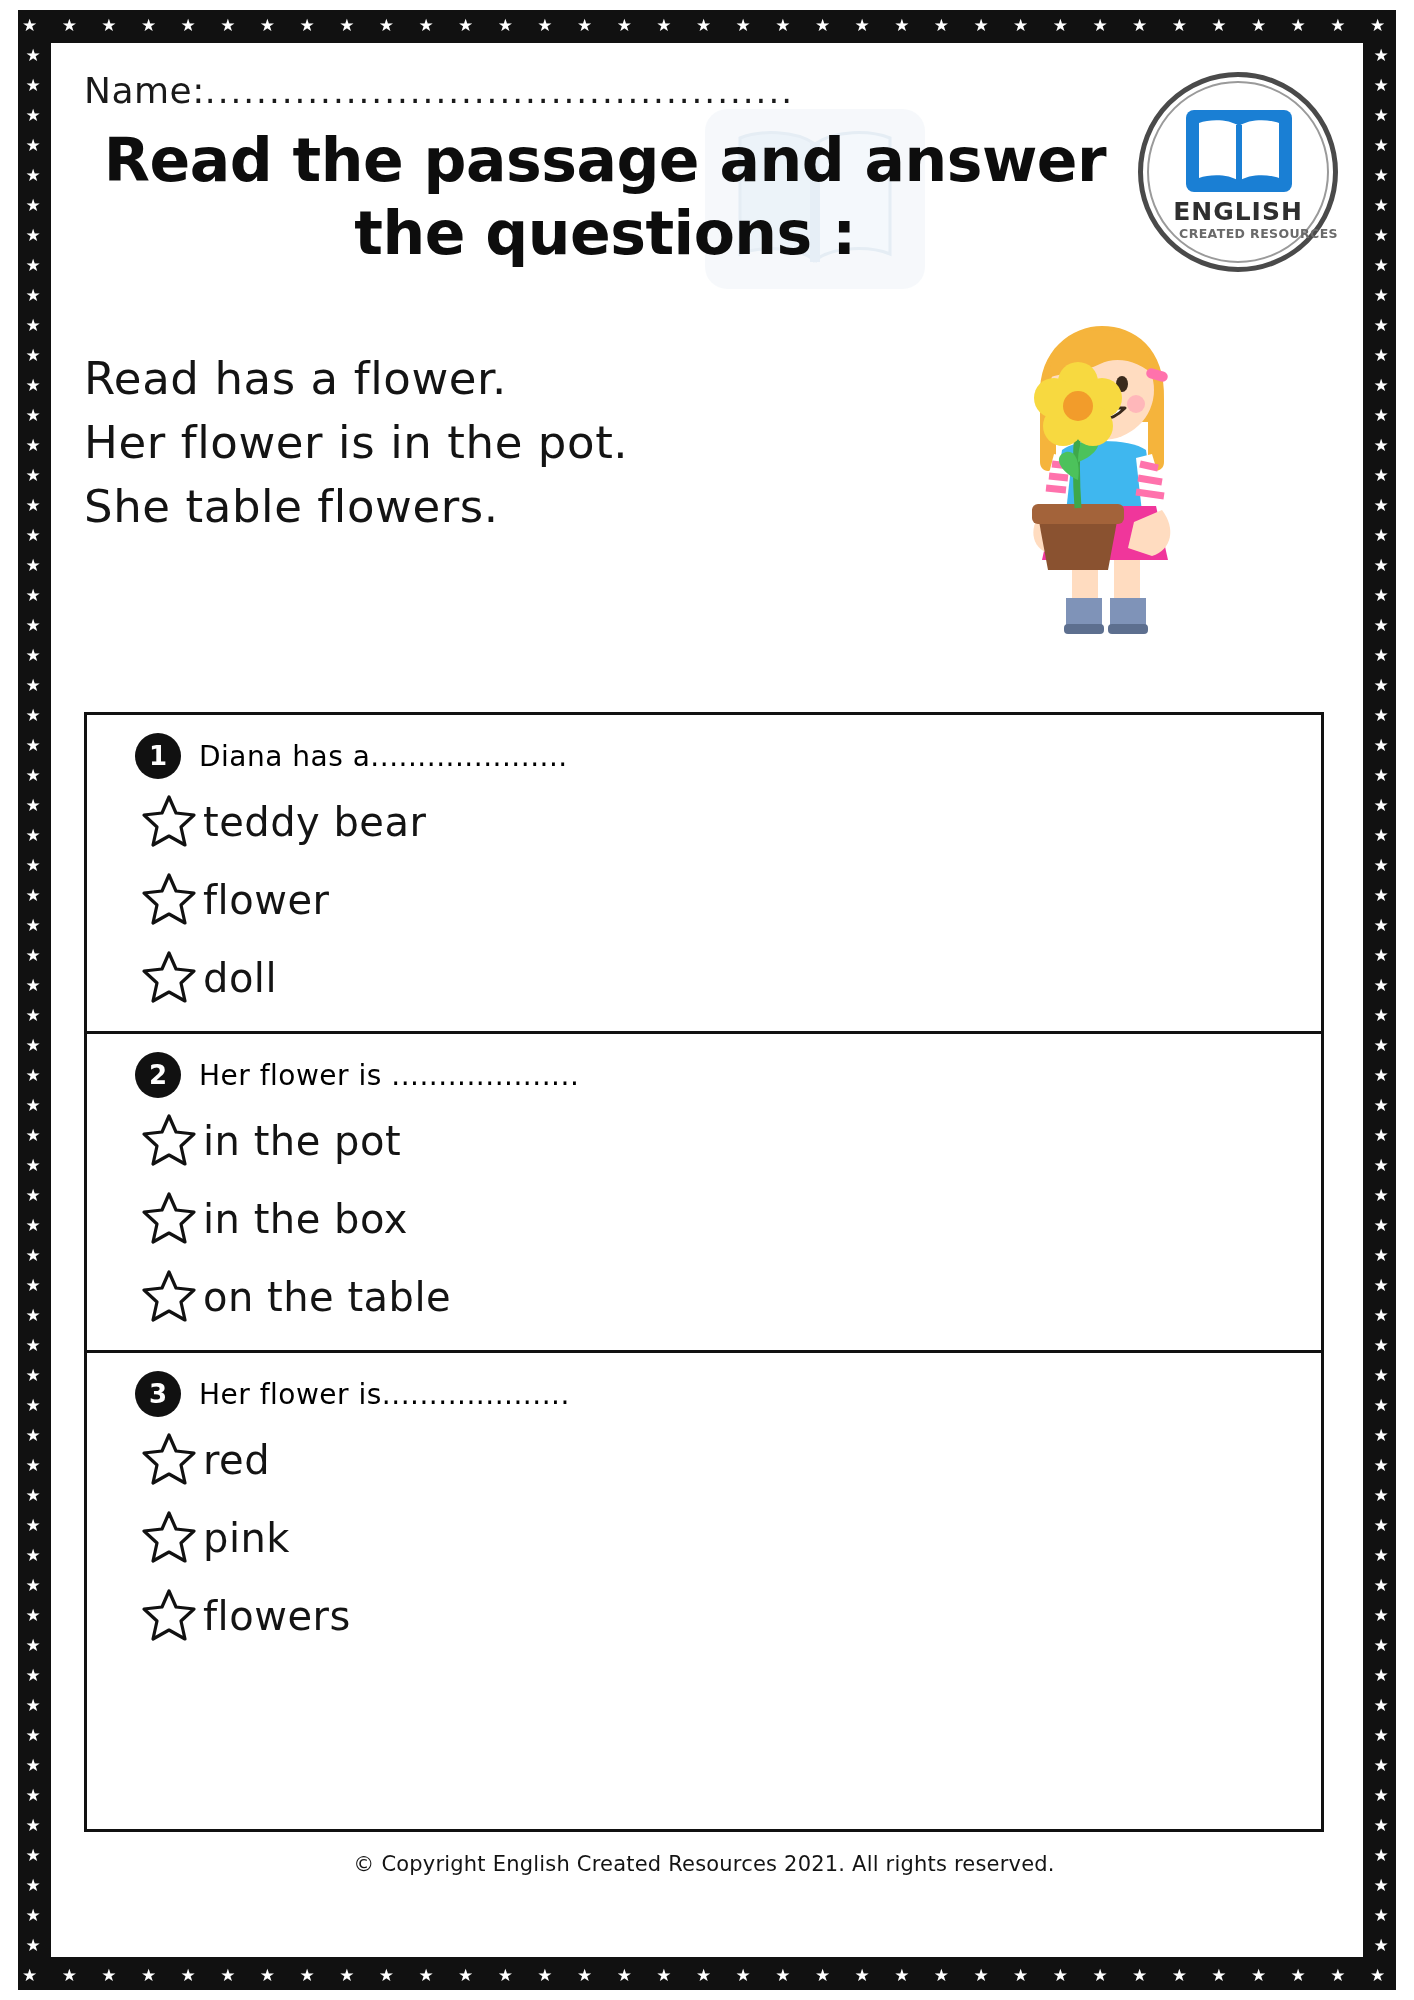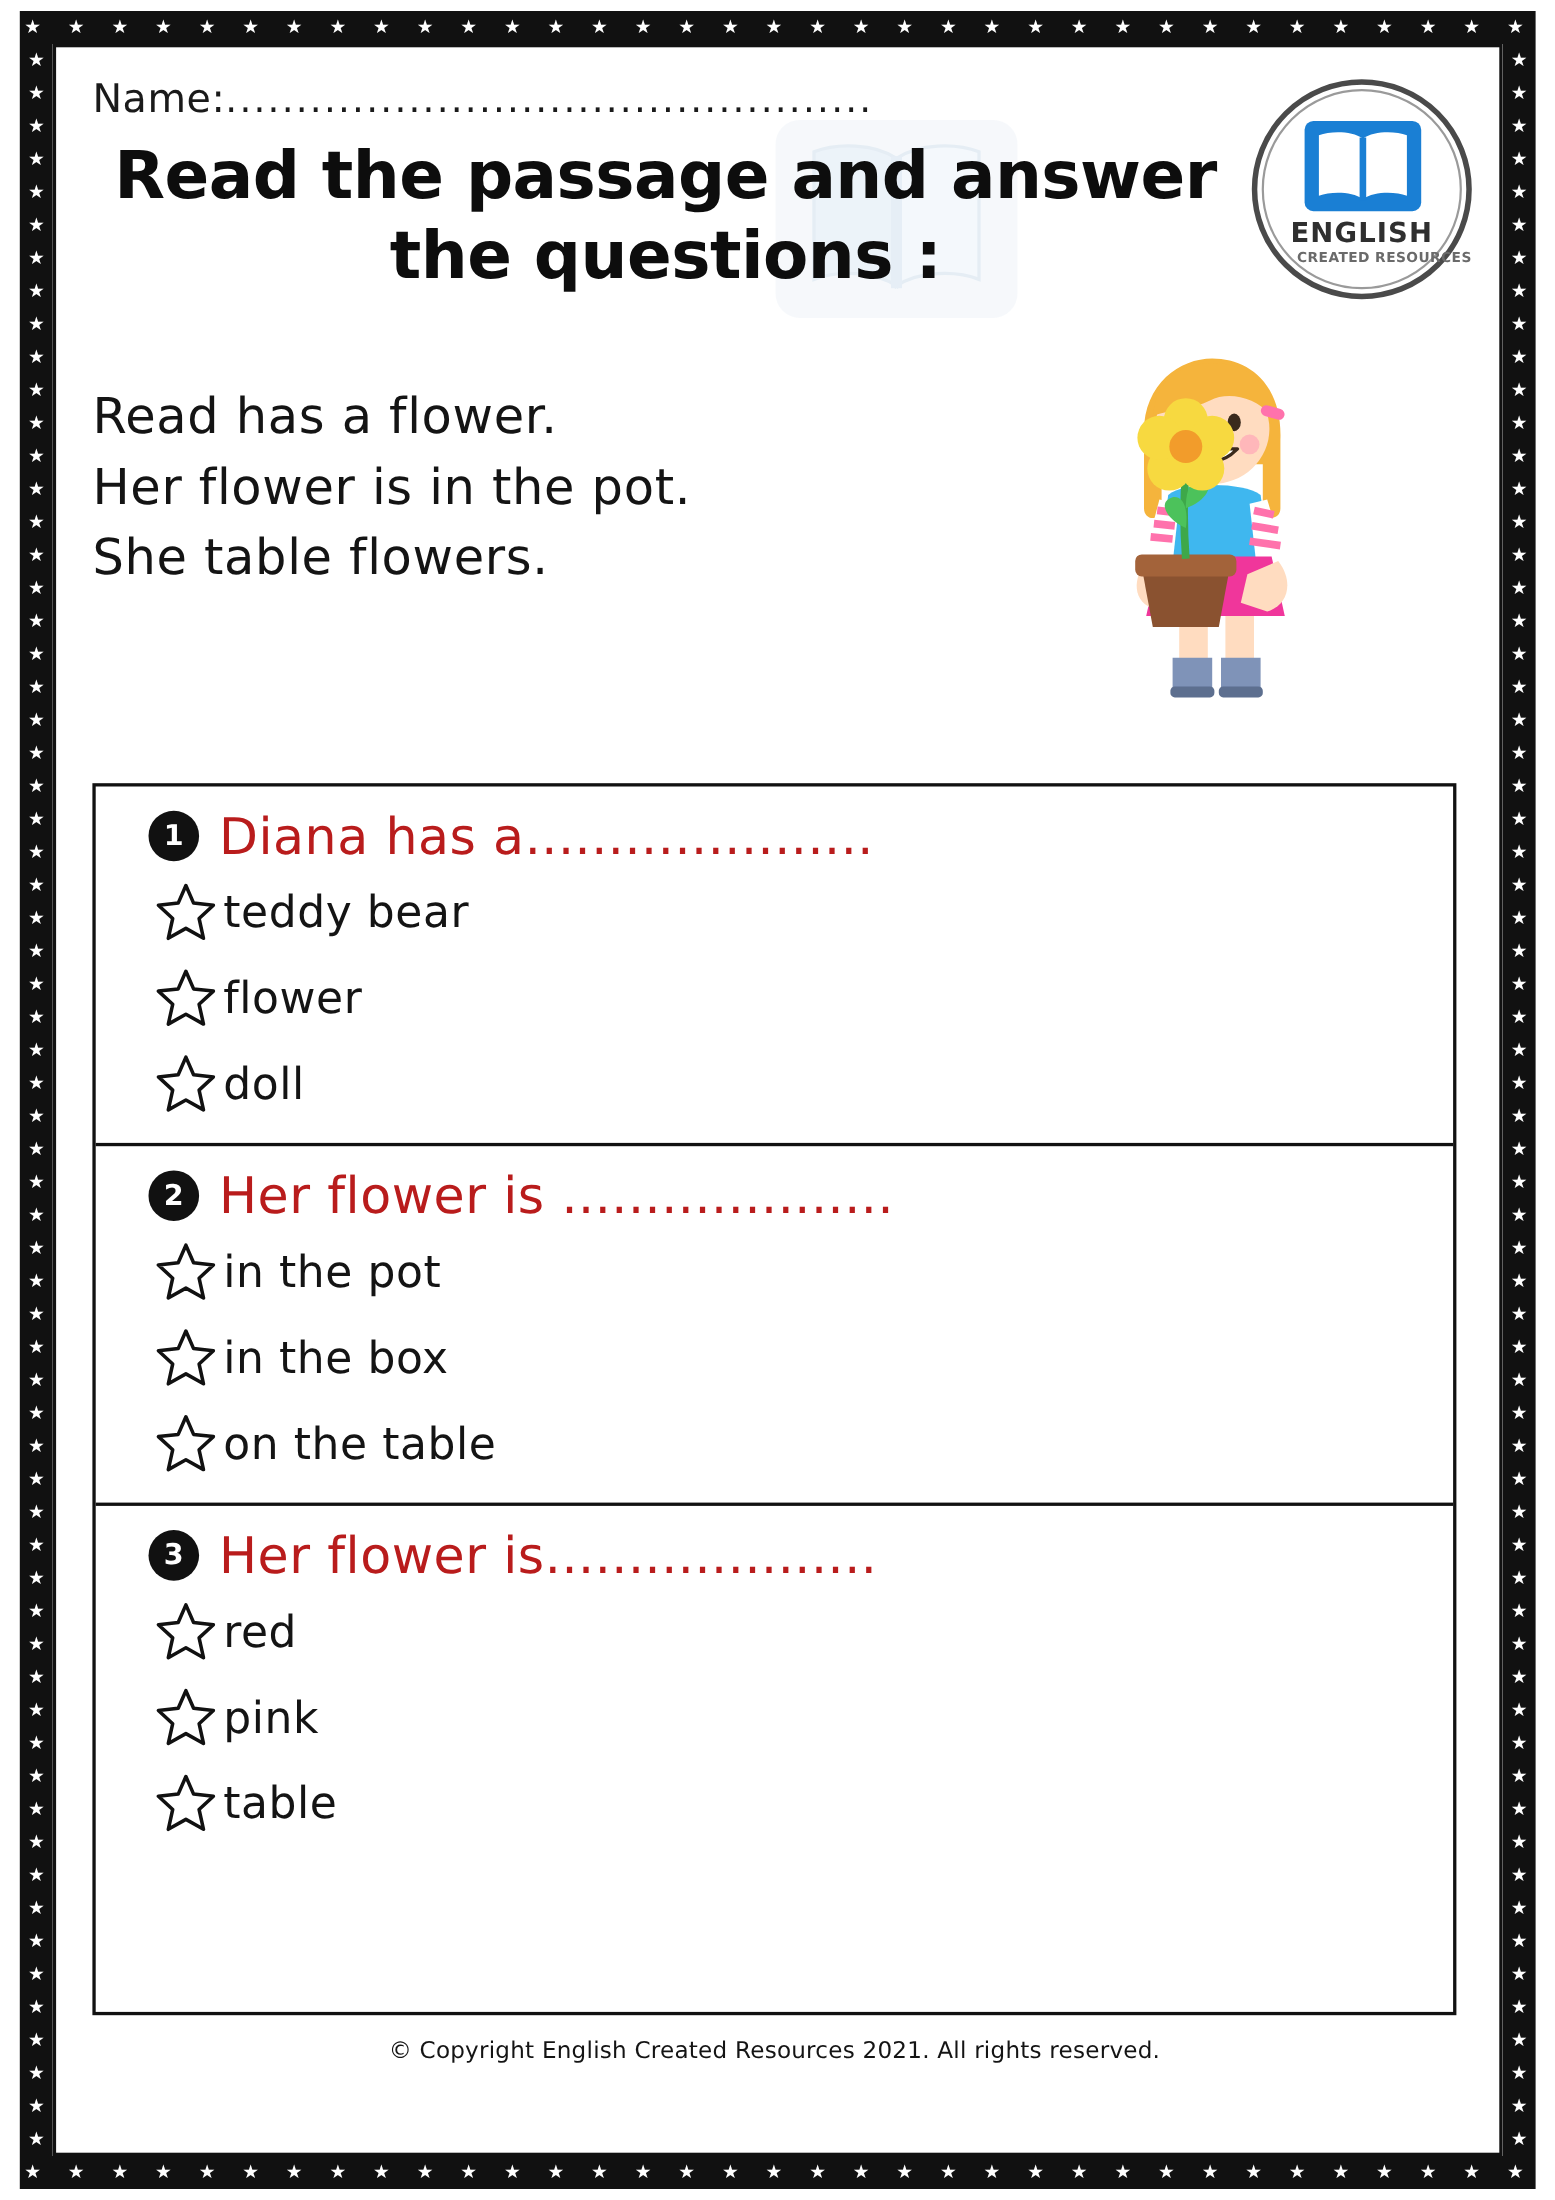--- a/index.html
+++ b/index.html
@@ -207,22 +207,22 @@
     font-weight: bold;
     font-size: 26px;
     display: flex;
     align-items: center;
     justify-content: center;
     flex: none;
   }
   .q-text {
     margin-left: 18px;
     font-family: "DejaVu Sans", sans-serif;
-    font-size: 46px;
-    color: #b91c1c;
+    font-size: 28px;
+    color: #000000;
     letter-spacing: 0.5px;
     white-space: nowrap;
   }
   .opt {
     display: flex;
     align-items: center;
     margin-left: 54px;
     height: 78px;
   }
   .opt .star-box { width: 62px; flex: none; }
@@ -441,21 +441,21 @@
               </svg>
           </span>
           <span class="opt-label">pink</span>
         </div>
         <div class="opt">
           <span class="star-box">
             <svg viewBox="0 0 56 56" width="56" height="56">
                 <path d="M28 5 L35 21 L53 23 L40 35 L44 53 L28 44 L12 53 L16 35 L3 23 L21 21 Z" fill="#ffffff" stroke="#111111" stroke-width="3.2" stroke-linejoin="round"></path>
               </svg>
           </span>
-          <span class="opt-label">table</span>
+          <span class="opt-label">flowers</span>
         </div>
       </div>
 
     </div>
 
     <div class="footer">© Copyright English Created Resources 2021. All rights reserved.</div>
 
   </div>
 </div>
 

